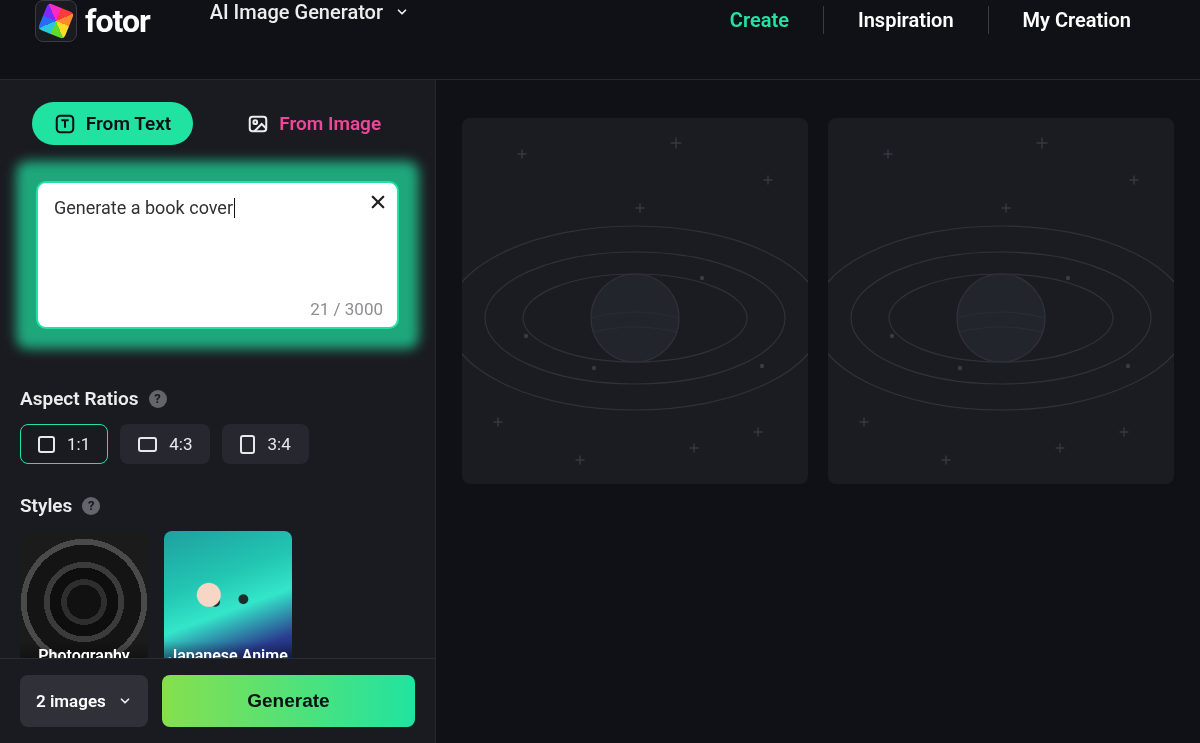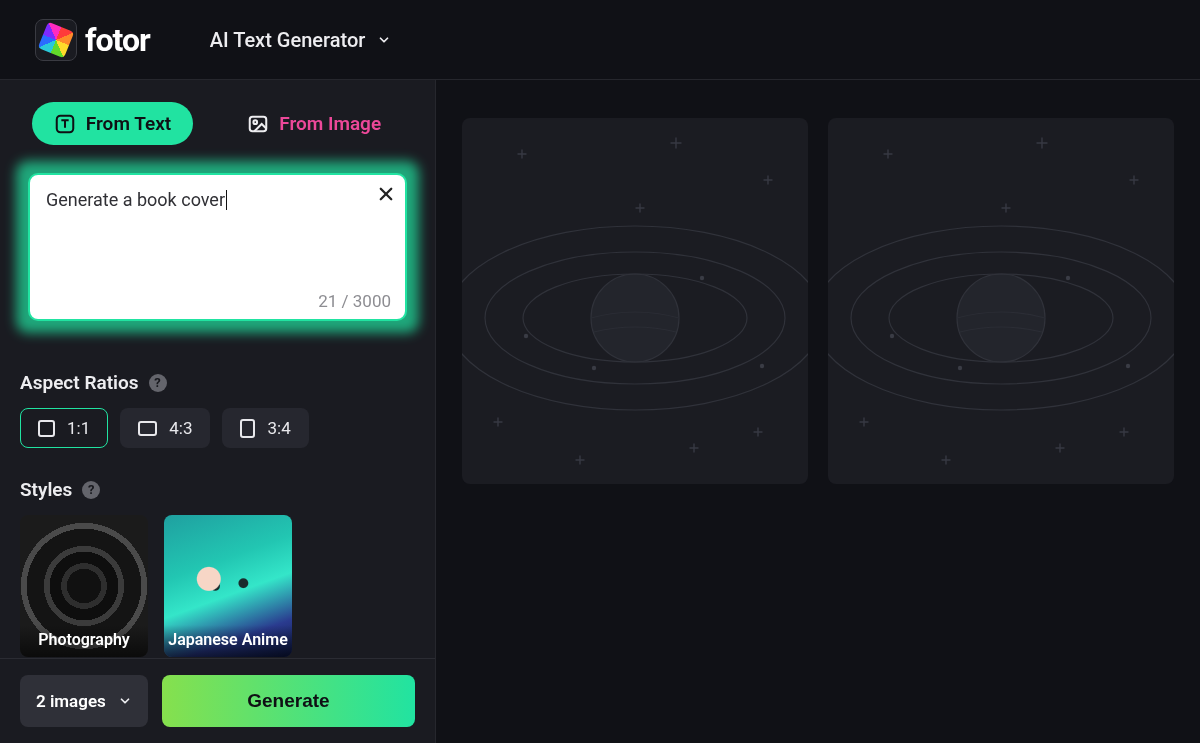--- a/index.html
+++ b/index.html
@@ -9,21 +9,21 @@
     background: #101116;
     font-family: -apple-system, BlinkMacSystemFont, "Segoe UI", Roboto, sans-serif;
     color: #fff;
     overflow: hidden;
   }
 
   
   .header {
     height: 80px;
     display: flex;
-    align-items: center;
+    align-items: flex-start;
     padding: 0 35px;
     border-bottom: 1px solid #26272d;
   }
   .logo-wrap {
     display: flex;
     align-items: center;
     gap: 8px;
   }
   .logo-box {
     width: 42px; height: 42px;
@@ -124,21 +124,21 @@
   }
   .mode-icon-box {
     width: 22px; height: 22px;
     display: inline-flex; align-items: center; justify-content: center;
   }
 
   
   .prompt-wrap {
     position: relative;
     border-radius: 10px;
-    padding: 8px;
+    padding: 16px;
   }
   .prompt-glow {
     position: absolute;
     inset: -4px;
     border-radius: 12px;
     background: #21e3a1;
     filter: blur(6px);
     opacity: 0.7;
     z-index: 0;
   }
@@ -322,26 +322,33 @@
 
 <div class="header">
   <div class="logo-wrap">
     <div class="logo-box">
       <div class="logo-burst"></div>
     </div>
     <span class="logo-text">fotor</span>
   </div>
 
   <div class="title-dd">
-    <span>AI Text Generator</span>
+    <span>AI Image Generator</span>
     <svg class="chev" viewBox="0 0 24 24" fill="none" stroke="#ededf0" stroke-width="3" stroke-linecap="round" stroke-linejoin="round">
         <polyline points="6 9 12 15 18 9"></polyline>
       </svg>
   </div>
 
+  <div class="nav">
+    <div class="nav-item active">Create</div>
+    <div class="nav-sep"></div>
+    <div class="nav-item">Inspiration</div>
+    <div class="nav-sep"></div>
+    <div class="nav-item">My Creation</div>
+  </div>
 </div>
 
 <div class="layout">
 
   <div class="sidebar">
 
     <div class="mode-toggle">
       <div class="mode-btn active">
         <span class="mode-icon-box">
           <svg width="22" height="22" viewBox="0 0 24 24" fill="none" stroke="#0f1014" stroke-width="2.2">

